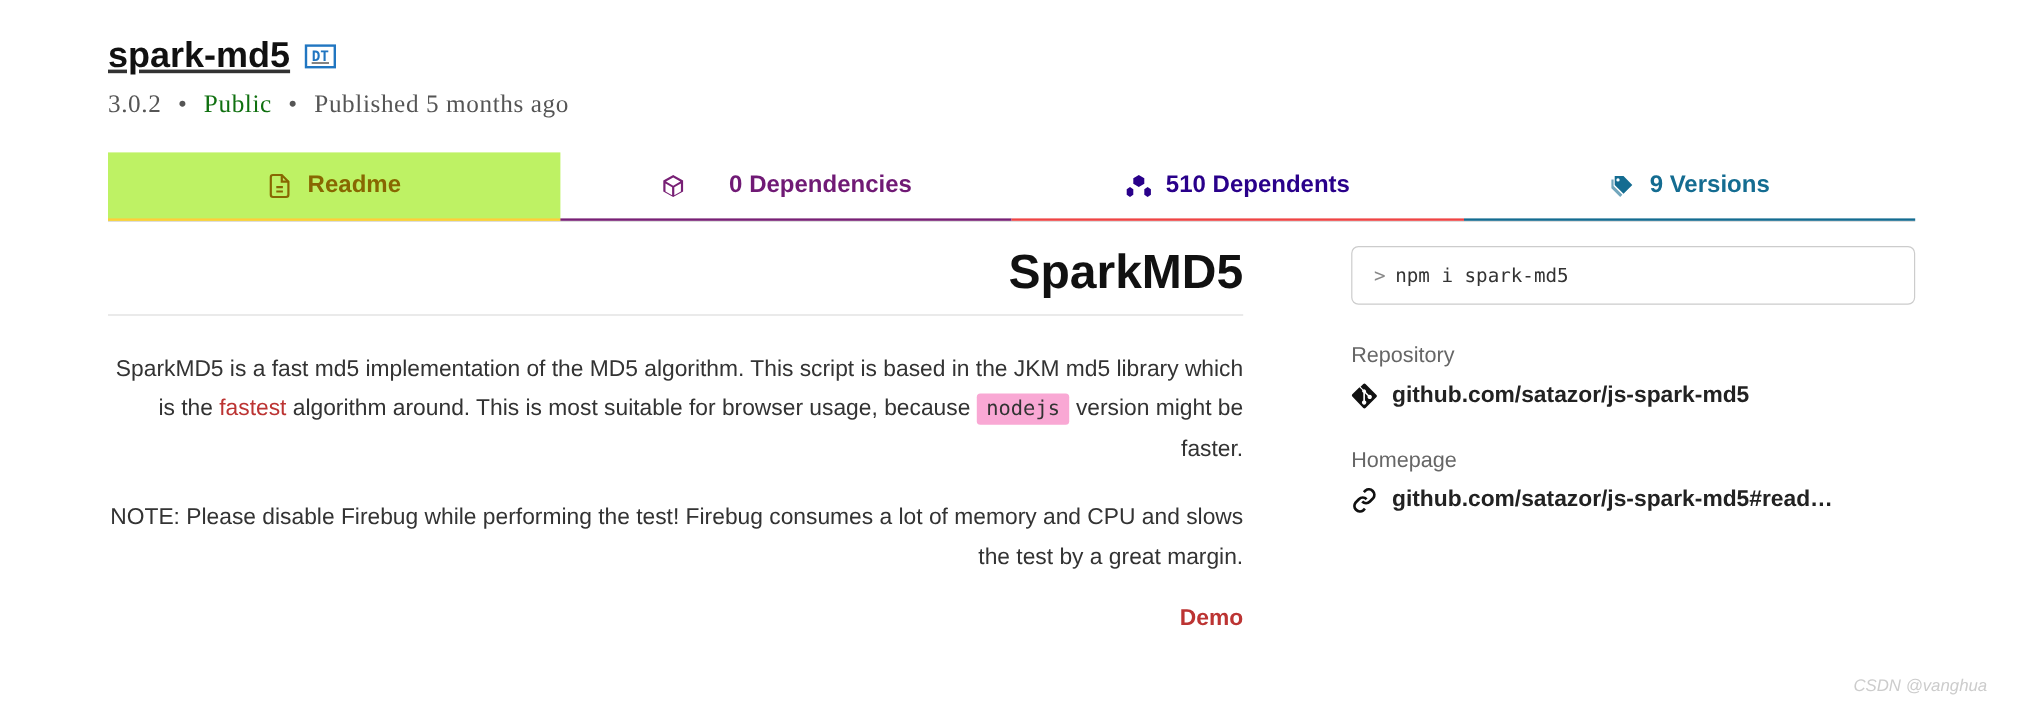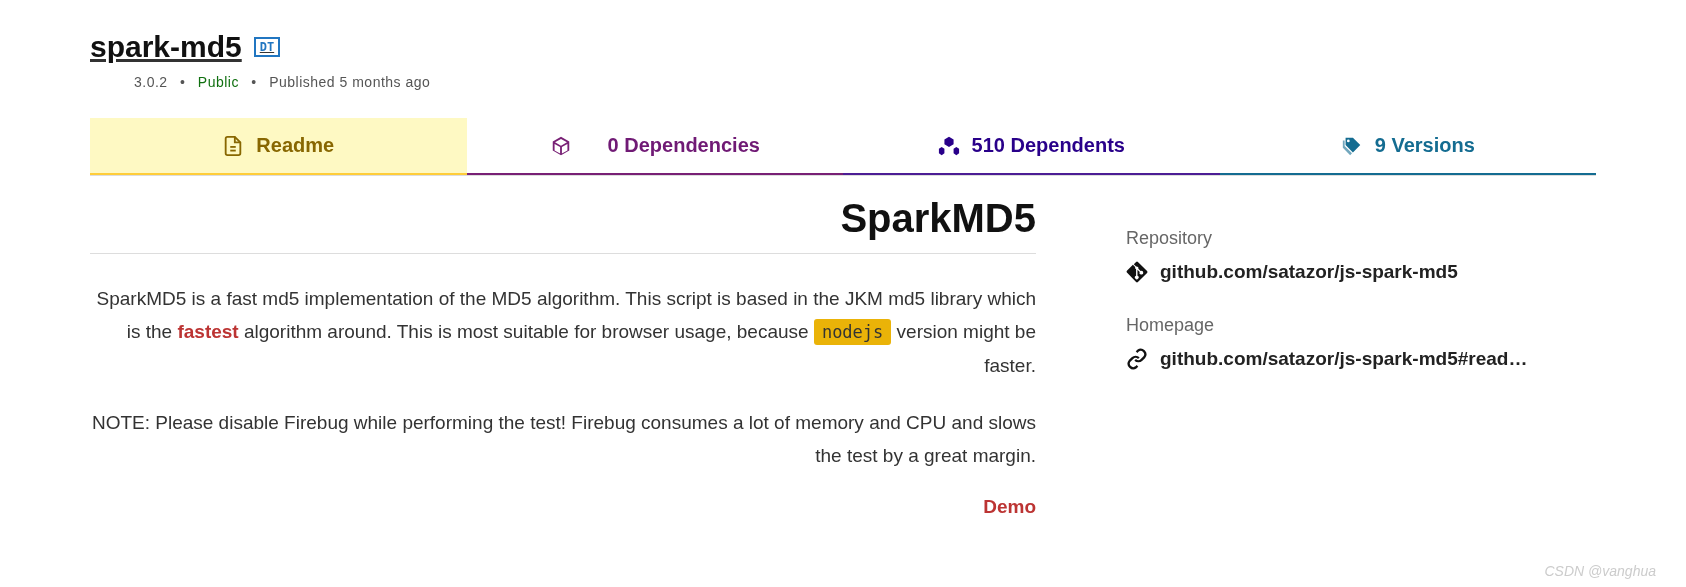--- a/index.html
+++ b/index.html
@@ -1,38 +1,38 @@
 <!DOCTYPE html>
 <html><head>
 <meta charset="utf-8">
 <style>
 * { margin: 0; padding: 0; box-sizing: border-box; }
 body { font-family: -apple-system, BlinkMacSystemFont, "Segoe UI", Helvetica, Arial, sans-serif; background: #fff; color: #333; width: 1686px; }
 .container { padding: 30px 90px 0 90px; }
 .header { display: flex; align-items: center; gap: 12px; margin-bottom: 10px; text-decoration: underline; }
 .pkg-name { font-size: 30px; font-weight: 700; color: #111; }
 .dt-badge { border: 2px solid #2176c1; color: #2176c1; font-size: 12px; font-weight: 700; padding: 1px 4px; font-family: monospace; }
-.meta { font-family: Liberation Sans, sans-serif; font-size: 14px; color: #555; margin-bottom: 28px; letter-spacing: 0.5px; margin-left: 44px; }
+.meta { font-family: Liberation Serif, serif; font-size: 21px; color: #555; margin-bottom: 28px; letter-spacing: 0.5px; }
 .meta .public { color: #107010; }
 .meta .sep { margin: 0 8px; }
 .tabs { display: flex; border-bottom: 1px solid #ddd; }
 .tab { flex: 1; display: flex; align-items: center; justify-content: center; gap: 12px; padding: 16px 10px; font-size: 20px; font-weight: 600; cursor: pointer; }
-.tab.readme { background: #fef9c3; color: #886701; border-bottom: 2px solid #ffcd3a; }
+.tab.readme { background: #bef264; color: #886701; border-bottom: 2px solid #ffcd3a; }
 .tab.explore { color: #bc3433; border-bottom: 2px solid #bc3433; }
 .tab.deps { color: #701a75; border-bottom: 2px solid #782075; gap: 36px; }
-.tab.dependents { color: #29008a; border-bottom: 2px solid #4c1d95; }
+.tab.dependents { color: #29008a; border-bottom: 2px solid #ef4444; }
 .tab.versions { color: #146c91; border-bottom: 2px solid #146c91; }
 .beta-badge { border: 1.5px solid #bc3433; color: #bc3433; font-size: 13px; font-weight: 700; padding: 1px 6px; border-radius: 2px; }
 .icon { width: 22px; height: 22px; display: inline-flex; }
 .content { display: flex; gap: 90px; padding-top: 20px; }
 .main { flex: 1; min-width: 0; text-align: right; }
 .main h1 { font-size: 40px; font-weight: 700; color: #111; padding-bottom: 12px; border-bottom: 1px solid #ddd; margin-bottom: 28px; }
 .main p { font-size: 19px; line-height: 1.75; color: #333; margin-bottom: 24px; }
-.main a.fastest { color: #bc3433; font-weight: 700; text-decoration: none; }
-.main code { background: #eab308; padding: 3px 8px; border-radius: 3px; font-family: "SFMono-Regular", Consolas, monospace; font-size: 17px; }
+.main a.fastest { color: #bc3433; font-weight: 400; text-decoration: none; }
+.main code { background: #f9a8d4; padding: 3px 8px; border-radius: 3px; font-family: "SFMono-Regular", Consolas, monospace; font-size: 17px; }
 .main a.demo { color: #bc3433; font-weight: 600; font-size: 19px; text-decoration: none; }
 .sidebar { width: 470px; flex-shrink: 0; }
 .side-section { margin-bottom: 32px; }
 .side-label { font-size: 18px; color: #666; font-weight: 500; margin-bottom: 12px; }
 .install-box { border: 1px solid #ccc; border-radius: 6px; padding: 14px 18px; font-family: "SFMono-Regular", Consolas, monospace; font-size: 16px; color: #333; }
 .install-box .prompt { color: #888; margin-right: 8px; }
 .side-link { display: flex; align-items: center; gap: 12px; font-size: 19px; font-weight: 600; color: #222; }
 .side-link svg { width: 22px; height: 22px; flex-shrink: 0; }
 .side-link span { white-space: nowrap; overflow: hidden; text-overflow: ellipsis; }
 .watermark { position: fixed; bottom: 8px; right: 30px; color: #ccc; font-size: 14px; font-style: italic; pointer-events: none; }
@@ -98,20 +98,23 @@
       <h1>SparkMD5</h1>
       <p>
         <span>SparkMD5 is a fast md5 implementation of the MD5 algorithm. This script is based in the JKM md5 library which is the </span><a href="#" class="fastest">fastest</a><span> algorithm around. This is most suitable for browser usage, because </span><code>nodejs</code><span> version might be faster.</span>
       </p>
       <p>NOTE: Please disable Firebug while performing the test! Firebug consumes a lot of memory and CPU and slows the test by a great margin.</p>
       <a href="#" class="demo">Demo</a>
     </div>
 
     <div class="sidebar">
       <div class="side-section">
+        <div class="install-box">
+          <span class="prompt">&gt;</span><span>npm i spark-md5</span>
+        </div>
       </div>
       <div class="side-section">
         <div class="side-label">Repository</div>
         <div class="side-link">
           <svg viewBox="0 0 24 24" fill="#111">
               <path d="M23 11L13 1a1.5 1.5 0 0 0-2 0L8.5 3.5 11 6a2 2 0 0 1 2.5 2.5l2.5 2.5a2 2 0 1 1-1 1L12.5 9.5V16a2 2 0 1 1-1.5 0V9a2 2 0 0 1-1-2.5L7.5 4 1 10.5a1.5 1.5 0 0 0 0 2L11 23a1.5 1.5 0 0 0 2 0l10-10a1.5 1.5 0 0 0 0-2z"></path>
             </svg>
           <span>github.com/satazor/js-spark-md5</span>
         </div>
       </div>

